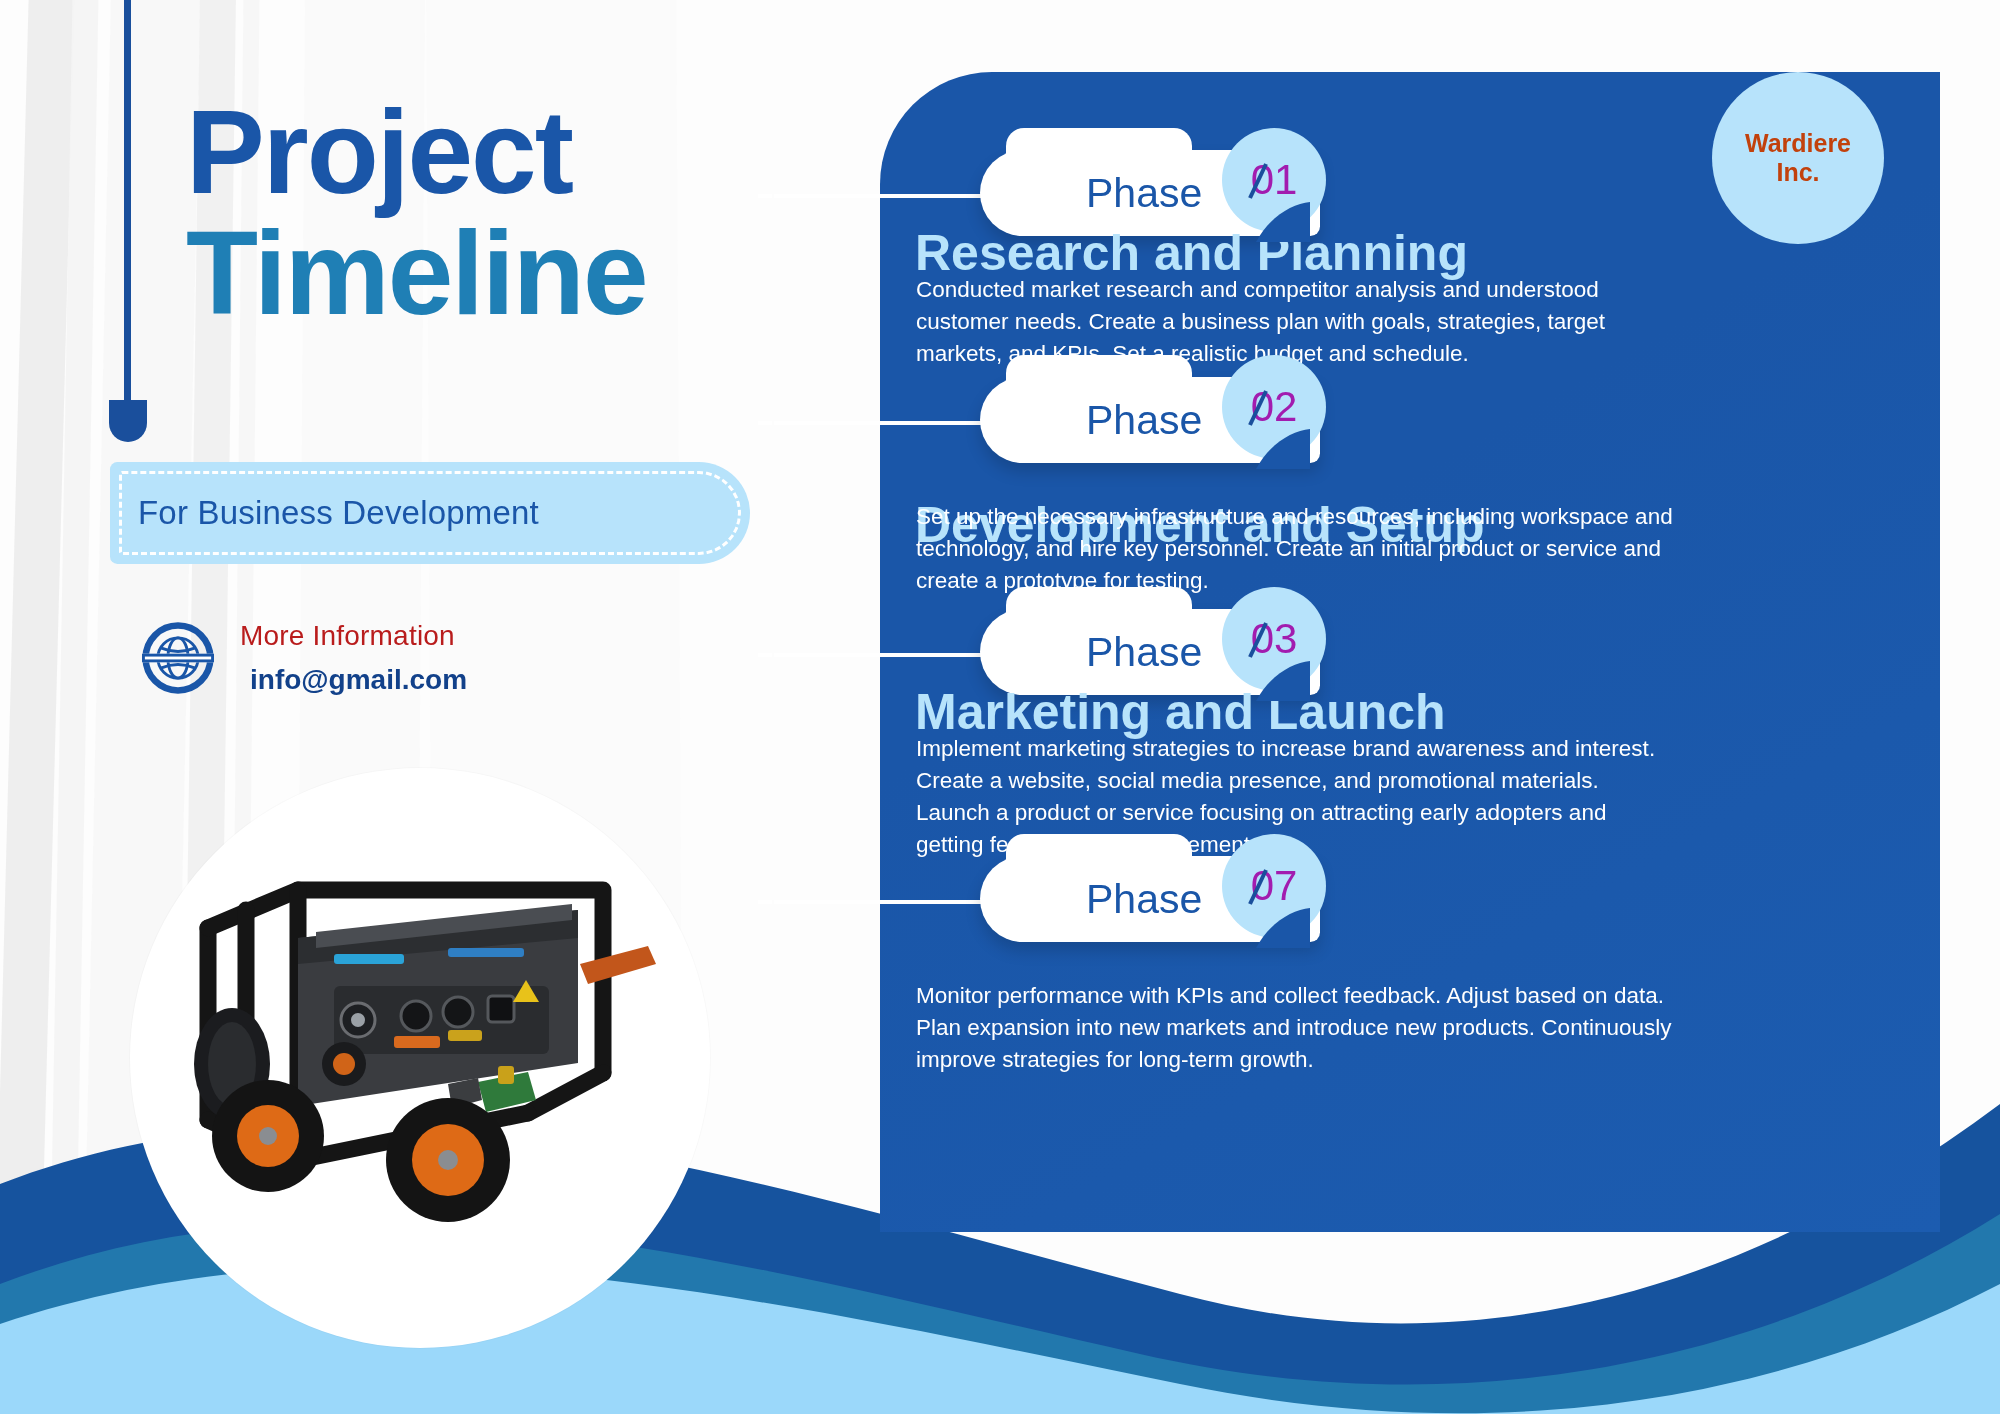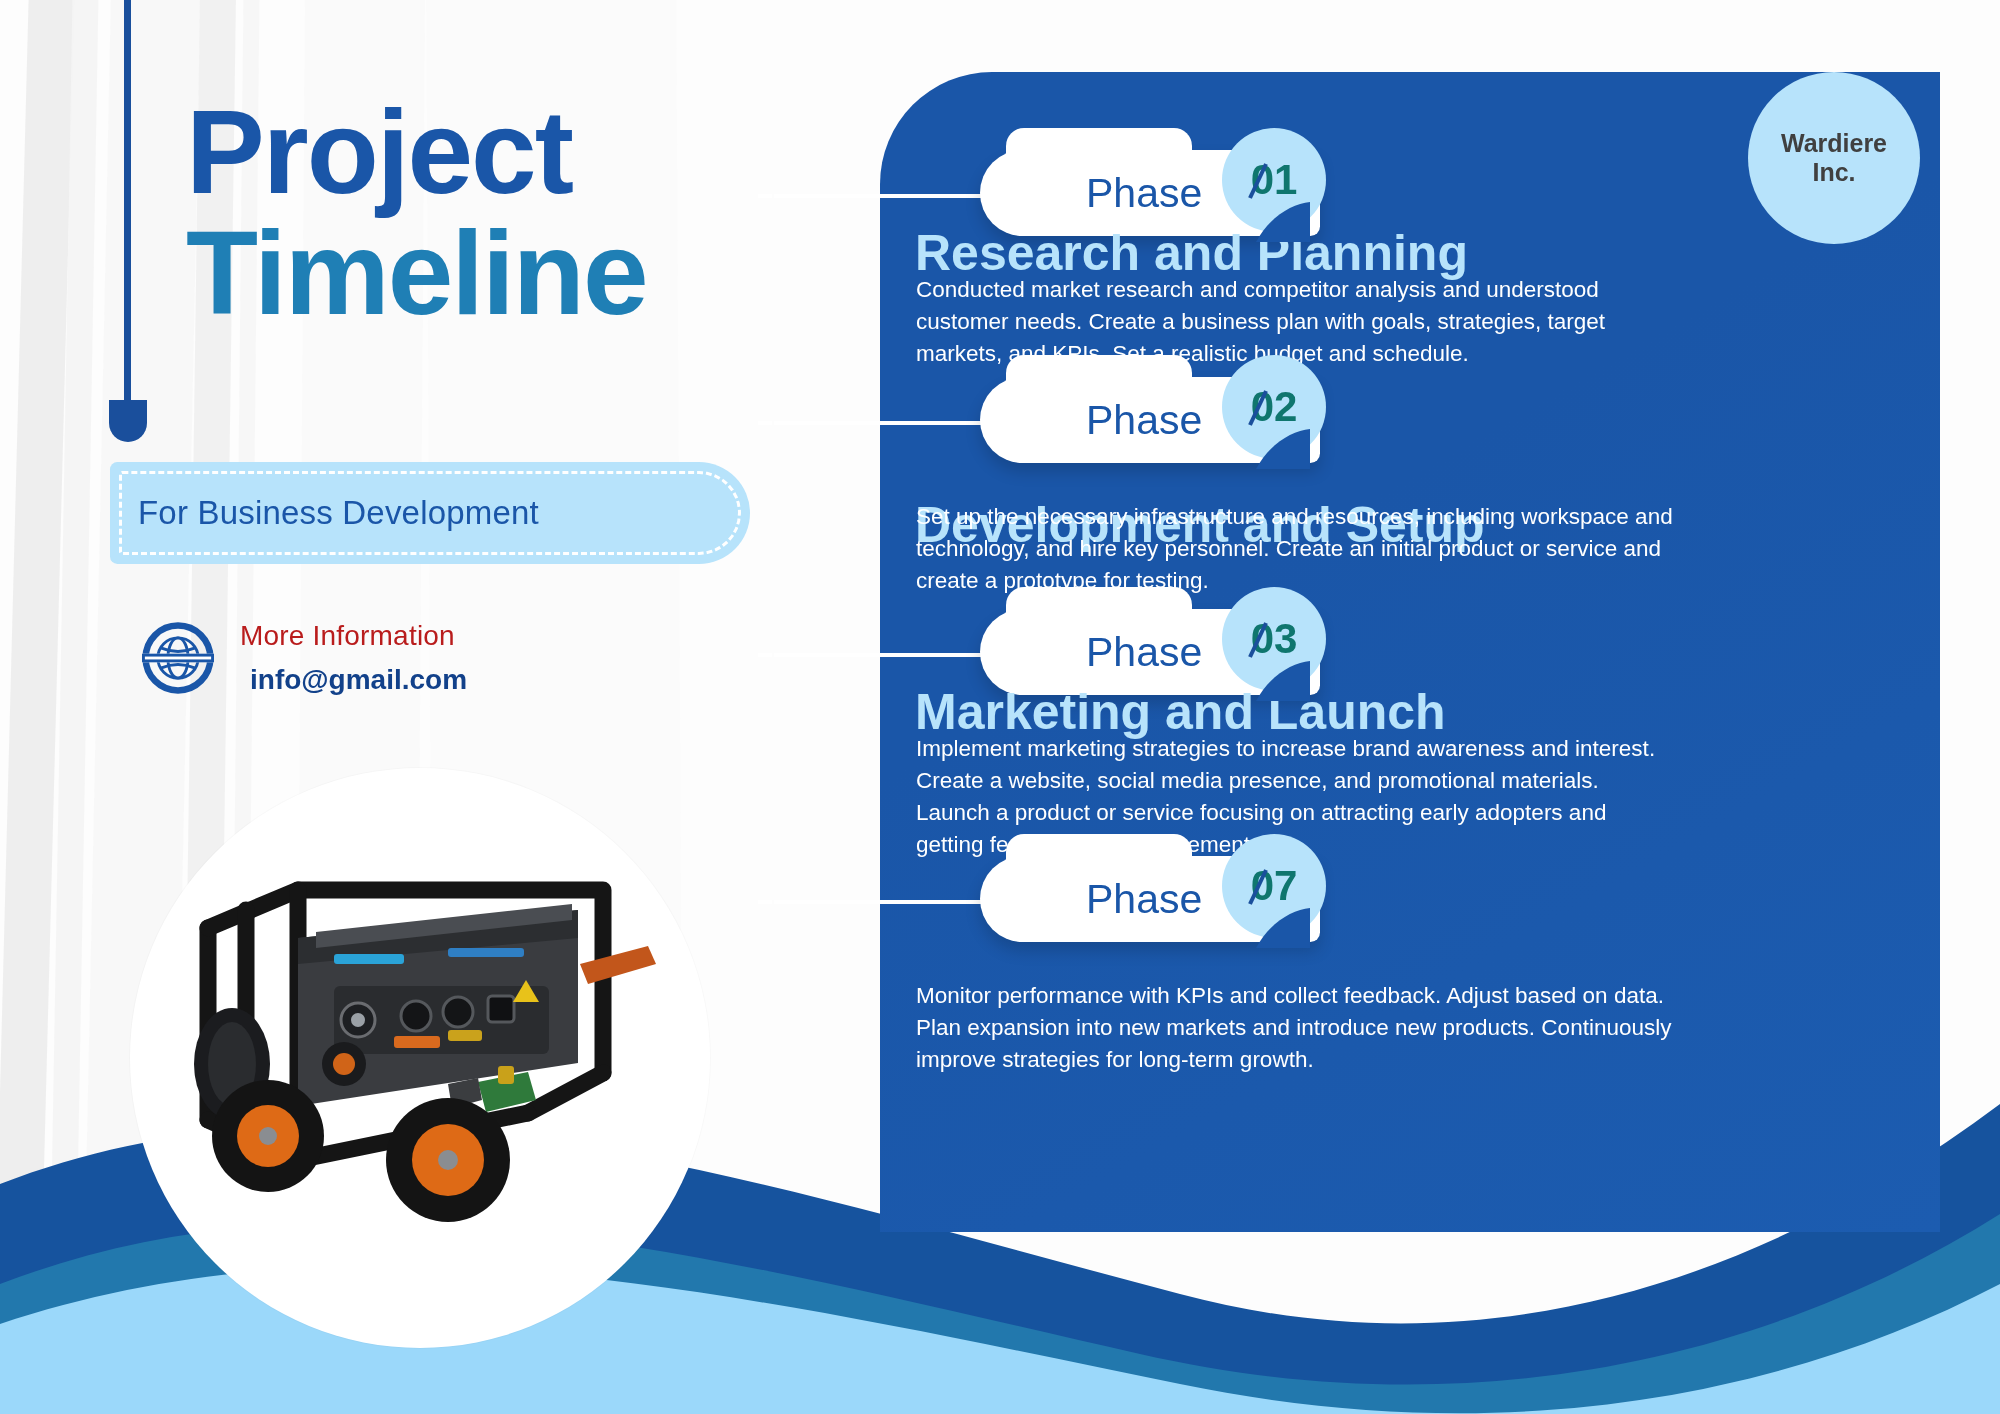--- a/index.html
+++ b/index.html
@@ -100,25 +100,25 @@
   
   .panel {
     position:absolute; left:880px; top:72px;
     width:1060px; height:1160px;
     background:linear-gradient(150deg,#1a56a8 0%,#1a56a8 40%,#1c5cb0 100%);
     border-radius:112px 0 0 0;
   }
 
   
   .logo-bubble {
-    position:absolute; left:1748px; top:72px;
+    position:absolute; left:1712px; top:72px;
     width:172px; height:172px; border-radius:50%;
     background:#b7e3fb;
     display:flex; flex-direction:column; align-items:center; justify-content:center;
-    color:#404040; font-weight:bold; font-size:25px; line-height:1.18;
+    color:#c2410c; font-weight:bold; font-size:25px; line-height:1.18;
     text-align:center;
   }
 
   
   .phase { position:absolute; left:880px; width:1060px; }
   .phase-badge-wrap { position:relative; height:92px;margin-top:44px; }
   .connector {
     position:absolute; left:-106px; top:44px;
     width:220px; height:4px; background:#ffffff;
   }
@@ -143,21 +143,21 @@
   .badge-label {
     position:relative; z-index:3;
     margin-left:106px;
     font-size:41px; color:#1a56a8; font-weight:400;
   }
   .num-circle {
     position:absolute; left:342px; top:-22px;
     width:104px; height:104px; border-radius:50%;
     background:#b7e3fb;
     display:flex; align-items:center; justify-content:center;
-    font-size:42px; font-weight:bold; color:#0f766e;
+    font-size:42px; font-weight:normal; color:#a21caf;
     z-index:4;
   }
   .num-slash {
     position:absolute; left:350px; top:-16px; width:92px; height:92px;
     z-index:5; pointer-events:none;
   }
   .fold {
     position:absolute; left:372px; top:52px;
     width:58px; height:40px;
     z-index:6;

